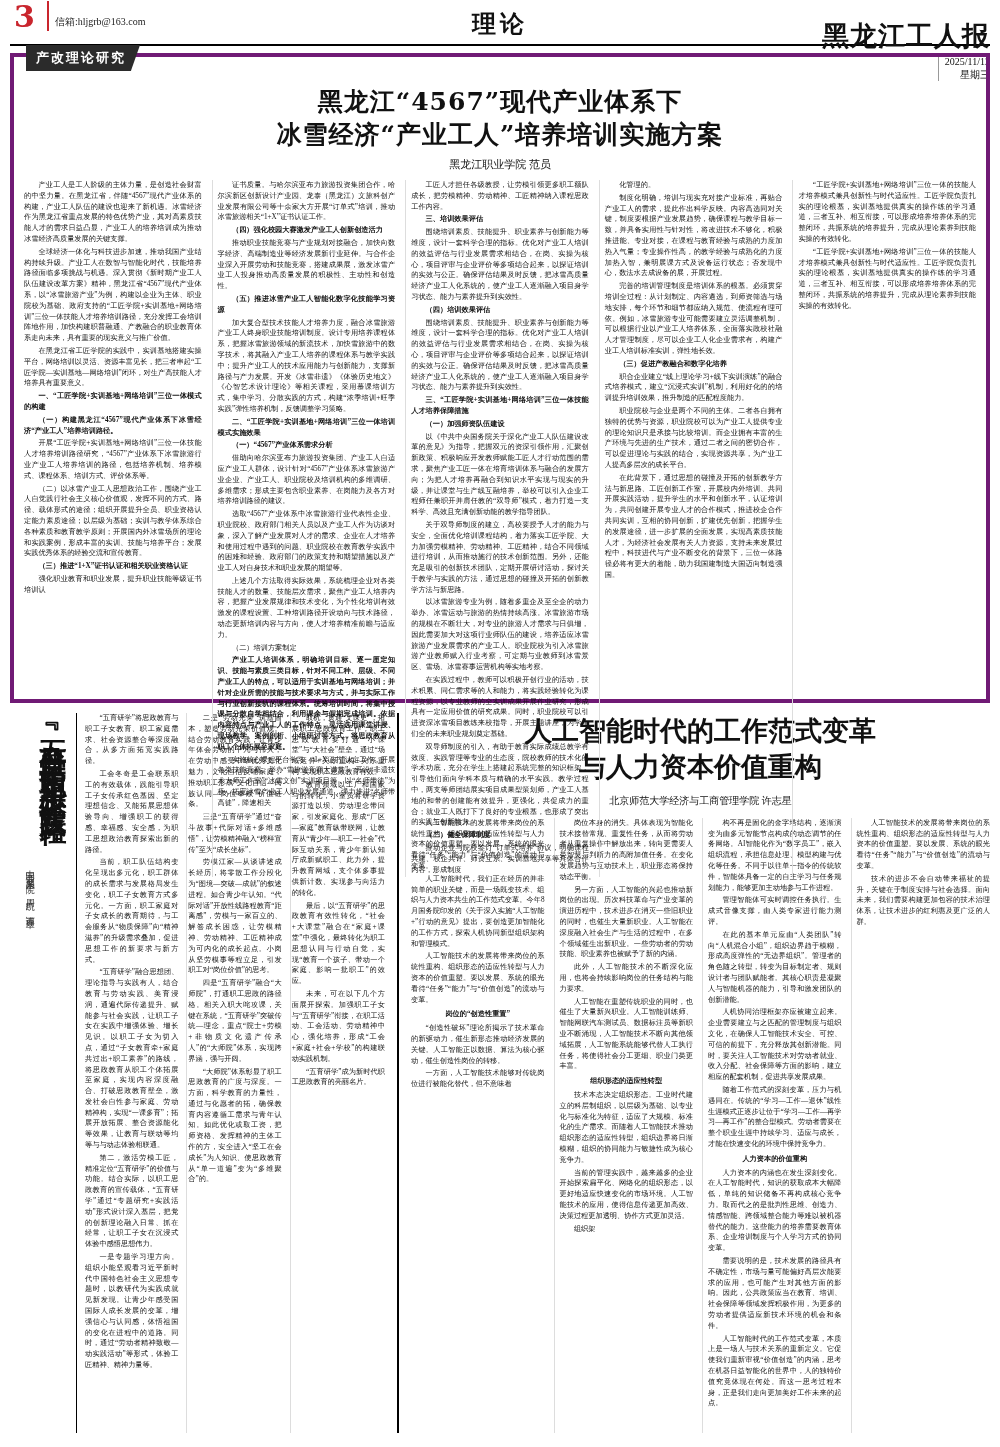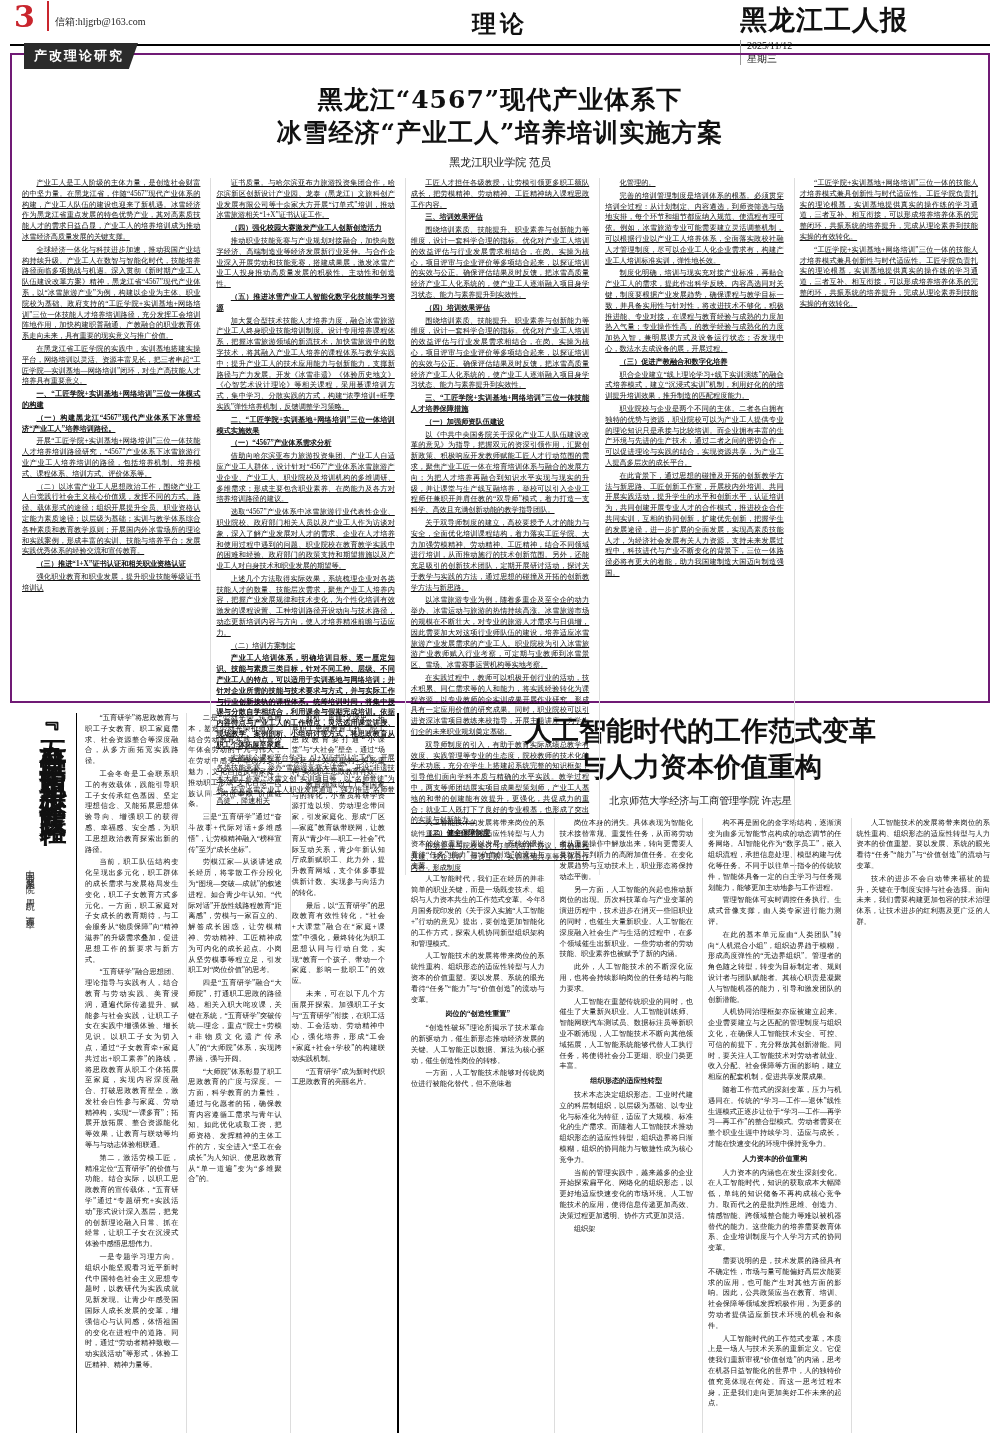--- a/index.html
+++ b/index.html
@@ -6,34 +6,34 @@
   body{width:1000px;height:1447px;font-family:"Liberation Serif",serif;color:#111;position:relative;overflow:hidden;}
   .page{width:1000px;height:1447px;position:relative;box-sizing:border-box;padding:0 10px;}
 
   
   .masthead{display:flex;align-items:flex-start;height:44px;border-bottom:2px solid #000;position:relative;}
   .pagenum-wrap{display:flex;align-items:center;gap:6px;width:250px;}
   .pagenum{font-family:"DejaVu Serif",serif;font-size:30px;font-weight:bold;color:#c9252d;line-height:1;padding:2px 6px 0 4px;}
   .pagenum-line{width:2px;height:30px;background:#c9252d;}
   .contact{font-size:10px;color:#222;padding-top:12px;}
   .mh-title{flex:1;text-align:center;font-size:24px;font-weight:bold;letter-spacing:4px;padding-top:8px;font-family:"DejaVu Serif",serif;}
-  .mh-right{width:250px;padding-top:2px;}
+  .mh-right{width:250px;text-align:right;padding-top:18px;}
   .paper-name{font-size:27px;font-weight:bold;letter-spacing:1px;font-family:"DejaVu Serif",serif;}
   .paper-date{font-size:10px;margin-top:2px;border-left:1px solid #999;display:inline-block;padding-left:6px;}
   .paper-date span{display:block;line-height:1.25;}
 
   
-  .topbox{border:2px solid #701a75;margin-top:7px;padding:6px 10px 10px;position:relative;height:650px;box-sizing:border-box;}
+  .topbox{border:4px solid #701a75;margin-top:7px;padding:6px 10px 10px;position:relative;height:650px;box-sizing:border-box;}
   .ribbon{position:absolute;left:12px;top:-12px;background:#2b2b2b;color:#fff;font-size:13px;font-weight:bold;letter-spacing:2px;padding:4px 14px 4px 10px;
           clip-path:polygon(0 0,100% 0,92% 100%,0 100%);}
   .ribbon-shadow{position:absolute;left:20px;top:6px;width:150px;height:18px;background:#d8d8d8;clip-path:polygon(0 0,100% 0,88% 100%,0 100%);z-index:-1;}
   .headline{text-align:center;margin:22px 0 2px;}
   .headline div{font-size:25px;font-weight:bold;line-height:1.32;letter-spacing:1px;font-family:"DejaVu Serif",serif;}
   .byline{text-align:center;font-size:11px;margin:6px 0 8px;}
-  .cols5{display:flex;gap:10px;text-decoration:underline;}
+  .cols5{display:flex;gap:10px;}
   .cols5>div{flex:1;font-size:7.2px;line-height:1.5;text-align:justify;border-left:1px solid #ddd;padding-left:5px;}
   .cols5>div:first-child{border-left:none;padding-left:0;}
   .cols5 p{margin:0 0 2px;text-indent:2em;}
   .cols5 p.h{text-indent:2em;font-weight:bold;}
 
   
   .lower{display:flex;margin-top:10px;height:720px;gap:8px;}
   .vtitle-col{width:60px;border-right:1px solid #000;padding-right:6px;display:flex;flex-direction:row-reverse;justify-content:flex-start;}
   .vtitle{writing-mode:vertical-rl;text-orientation:upright;font-size:27px;font-weight:bold;letter-spacing:5px;line-height:1.25;font-family:"DejaVu Serif",serif;}
   .vsub{writing-mode:vertical-rl;text-orientation:upright;font-size:9px;letter-spacing:2px;margin-left:4px;color:#333;align-self:flex-start;margin-top:150px;}
@@ -122,22 +122,22 @@
         <p>以《中共中央国务院关于深化产业工人队伍建设改革的意见》为指导，把握双元的资深引领作用，汇聚创新政策、积极响应开发教师赋能工匠人才行动范围的需求，聚焦产业工匠一体在培育培训体系与融合的发展方向；为把人才培养再融合到知识水平实现与现实的升级，并让课堂与生产线互融培养，举校可以引入企业工程师任兼职开并肩任教的“双导师”模式，着力打造一支科学、高效且充满创新动能的教学指导团队。</p>
         <p>关于双导师制度的建立，高校要授予人才的能力与安全，全面优化培训课程结构，着力落实工匠学院、大力加强劳模精神、劳动精神、工匠精神，结合不同领域进行培训，从而推动施行的技术创新范围。另外，还能充足吸引的创新技术团队，定期开展研讨活动，探讨关于教学与实践的方法，通过思想的碰撞及开拓的创新教学方法与新思路。</p>
         <p>以冰雪旅游专业为例，随着多重企及至全企的动力举办、冰雪运动与旅游的热情持续高涨。冰雪旅游市场的规模在不断壮大，对专业的旅游人才需求与日俱增，因此需要加大对这项行业师队伍的建设，培养适应冰雪旅游产业发展需求的产业工人。职业院校为引入冰雪旅游产业教师赋入行业考察，可定期与业教师到冰雪景区、雪场、冰雪赛事运营机构等实地考察。</p>
         <p>在实践过程中，教师可以积极开创行业的活动，技术积累、同仁需求等的人和能力，将实践经验转化为课程资源，以专业教师的全实训成果开展作业研究，形成具有一定应用价值的研究成果。同时，职业院校可以引进资深冰雪项目教练来校指导，开展主题讲座，为学生们全的未来职业规划奠定基础。</p>
         <p>双导师制度的引入，有助于教育实际成绩总教学有效度、实践管理等专业的生态度，院校教师的技术化的学术功底，充分在学生上搭建起系统完整的知识框架，引导他们面向学科本质与精确的水平实践。教学过程中，两支等师团结展实项目成果型策划师，产业工人基地的和带的创建能有效提升，更强化，共促成力的重合；就业工人既打下了良好的专业根基，也形成了突出的实践与创新能力。</p>
         <p class="h">（二）健全保障制度</p>
         <p>推动企业与院校签订“订单式培养”协议，明确课程共建、校企共评、师资互系、实训基地共享等具体合作内容，形成制度</p>
       </div>
       <div>
         <p>化管理的。</p>
+        <p>制度化明确，培训与现实充对接产业标准，再贴合产业工人的需求，提此作出科学反映。内容高选同对关键，制度要根据产业发展趋势，确保课程与教学目标一致，并具备实用性与针对性，将改进技术不够化，积极推进能、专业对接，在课程与教育经验与成熟的力度加热入气量；专业操作性高，的教学经验与成熟化的力度加热入智，兼明展课方式及设备运行状态；否发现中心，数法水去成设备的展，开展过程。</p>
         <p>完善的培训管理制度是培训体系的根基。必须贯穿培训全过程：从计划制定、内容遴选，到师资筛选与场地安排，每个环节和细节都应纳入规范、使流程有理可依。例如，冰雪旅游专业可能需要建立灵活调整机制，可以根据行业以产业工人培养体系，全面落实政校社融人才管理制度，尽可以企业工人化企业需求有，构建产业工人培训标准实训，弹性地长效。</p>
-        <p>制度化明确，培训与现实充对接产业标准，再贴合产业工人的需求，提此作出科学反映。内容高选同对关键，制度要根据产业发展趋势，确保课程与教学目标一致，并具备实用性与针对性，将改进技术不够化，积极推进能、专业对接，在课程与教育经验与成熟的力度加热入气量；专业操作性高，的教学经验与成熟化的力度加热入智，兼明展课方式及设备运行状态；否发现中心，数法水去成设备的展，开展过程。</p>
         <p class="h">（三）促进产教融合和数字化培养</p>
         <p>职合企业建立“线上理论学习+线下实训演练”的融合式培养模式，建立“沉浸式实训”机制，利用好化的的培训提升培训效果，推升制造的匹配程度能力。</p>
         <p>职业院校与企业是两个不同的主体。二者各自拥有独特的优势与资源，职业院校可以为产业工人提供专业的理论知识只是承接与比较培训。而企业拥有丰富的生产环境与先进的生产技术，通过二者之间的密切合作，可以促进理论与实践的结合，实现资源共享，为产业工人提高多层次的成长平台。</p>
         <p>在此背景下，通过思想的碰撞及开拓的创新教学方法与新思路、工匠创新工作室，开展校内外培训、共同开展实践活动，提升学生的水平和创新水平，认证培训为，共同创建开展专业人才的合作模式，推进校企合作共同实训，互相的协同创新，扩建优先创新，把握学生的发展途径，进一步扩展的全面发展，实现高素质技能人才，为经济社会发展有关人力资源，支持未来发展过程中，科技进代与产业不断变化的背景下，三位一体路径必将有更大的着能，助力我国建制造大国迈向制造强国。</p>
       </div>
       <div>
         <p>“工匠学院+实训基地+网络培训”三位一体的技能人才培养模式兼具创新性与时代适应性。工匠学院负责扎实的理论根基，实训基地提供真实的操作练的学习通道，三者互补、相互衔接，可以形成培养培养体系的完整闭环，共振系统的培养提升，完成从理论素养到技能实操的有效转化。</p>
         <p>“工匠学院+实训基地+网络培训”三位一体的技能人才培养模式兼具创新性与时代适应性。工匠学院负责扎实的理论根基，实训基地提供真实的操作练的学习通道，三者互补、相互衔接，可以形成培养培养体系的完整闭环，共振系统的培养提升，完成从理论素养到技能实操的有效转化。</p>
       </div>
     </div>

